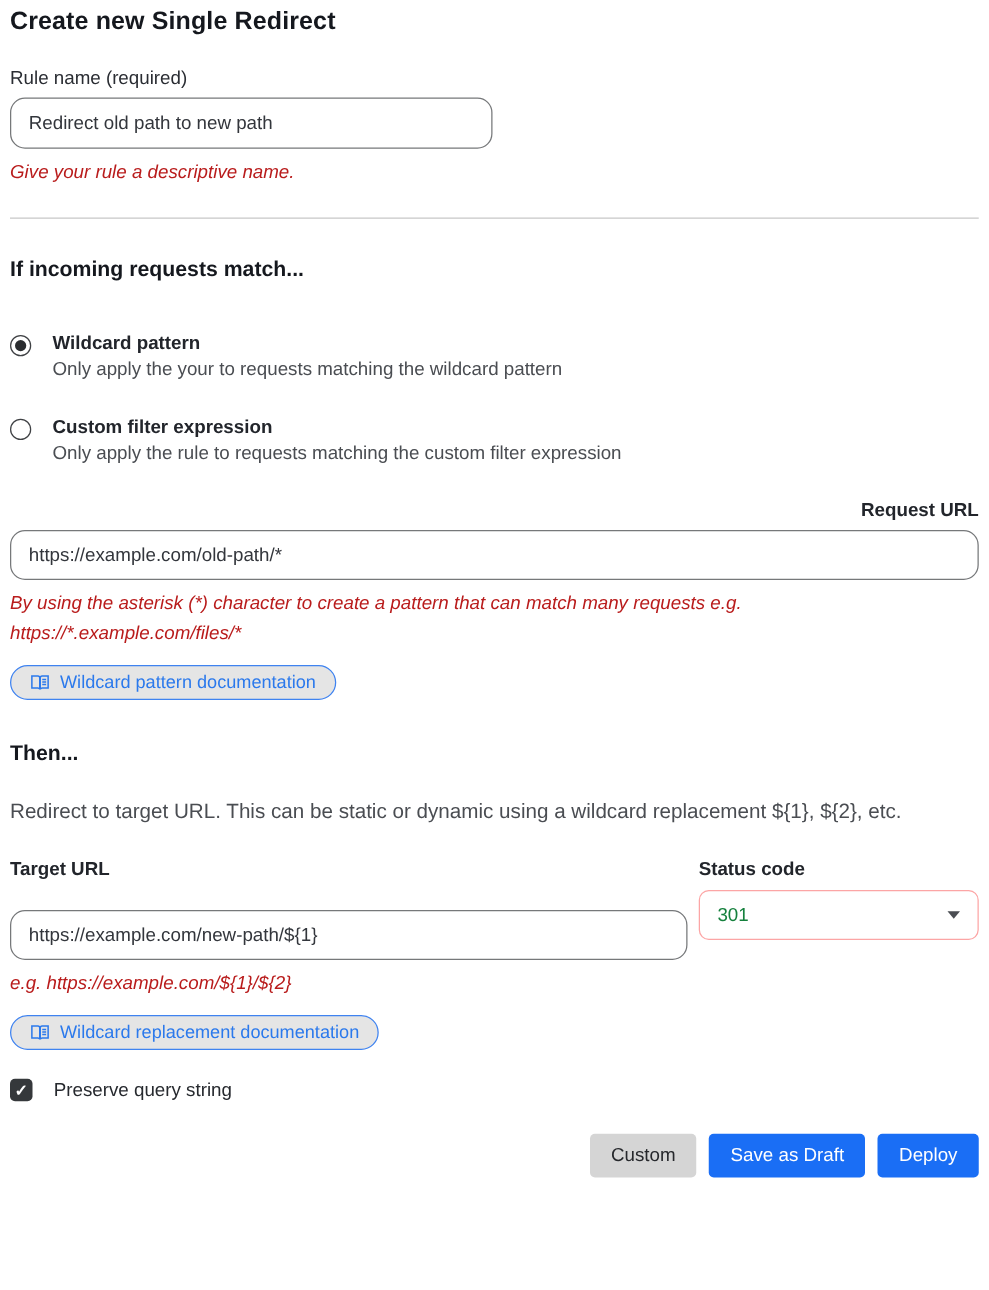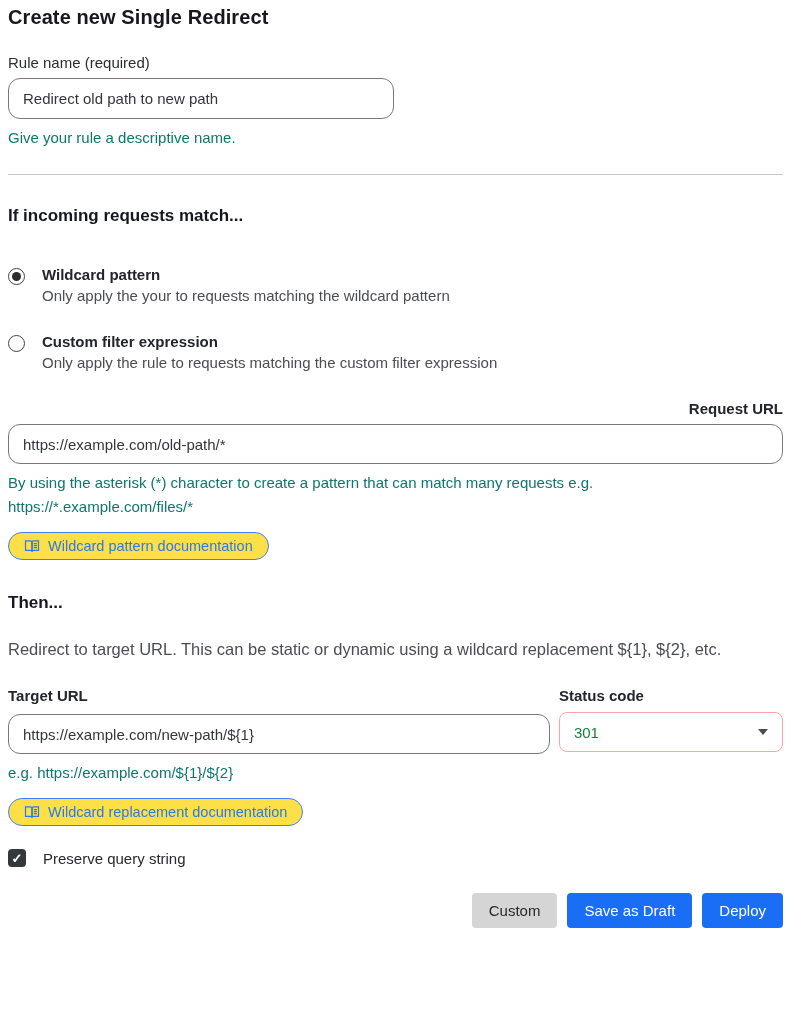--- a/index.html
+++ b/index.html
@@ -37,27 +37,28 @@
     border: 1px solid #76787a;
     border-radius: 12px;
     padding: 0 14px;
     font-family: "Liberation Sans", sans-serif;
     font-size: 15px;
     color: #33363c;
     background: #fff;
     outline: none;
   }
   input.text-input.full { width: 775px; height: 40px; }
-  input.text-input.target { width: 542px; height: 40px; margin-top: 10px; }
+  input.text-input.target { width: 542px; height: 40px; margin-top: 24px; }
 
   .help-text {
     margin-top: 7px;
     font-size: 15px;
-    color: #0f766e;
+    color: #b91c1c;
     line-height: 24px;
+    font-style: italic;
   }
 
   hr.divider {
     margin-top: 24px;
     border: none;
     border-top: 1px solid #c8c8c8;
     height: 0;
   }
 
   h2.section-heading {
@@ -102,21 +103,21 @@
 
   .doc-button {
     display: inline-flex;
     align-items: center;
     gap: 8px;
     margin-top: 13px;
     height: 28px;
     padding: 0 15px;
     border: 1px solid #3f83f0;
     border-radius: 14px;
-    background: #fde047;
+    background: #e5e5e5;
     color: #2b79ec;
     font-family: "Liberation Sans", sans-serif;
     font-size: 14.5px;
     cursor: pointer;
     white-space: nowrap;
   }
   .doc-button svg { display: block; }
 
   .then-description {
     margin-top: 27px;

